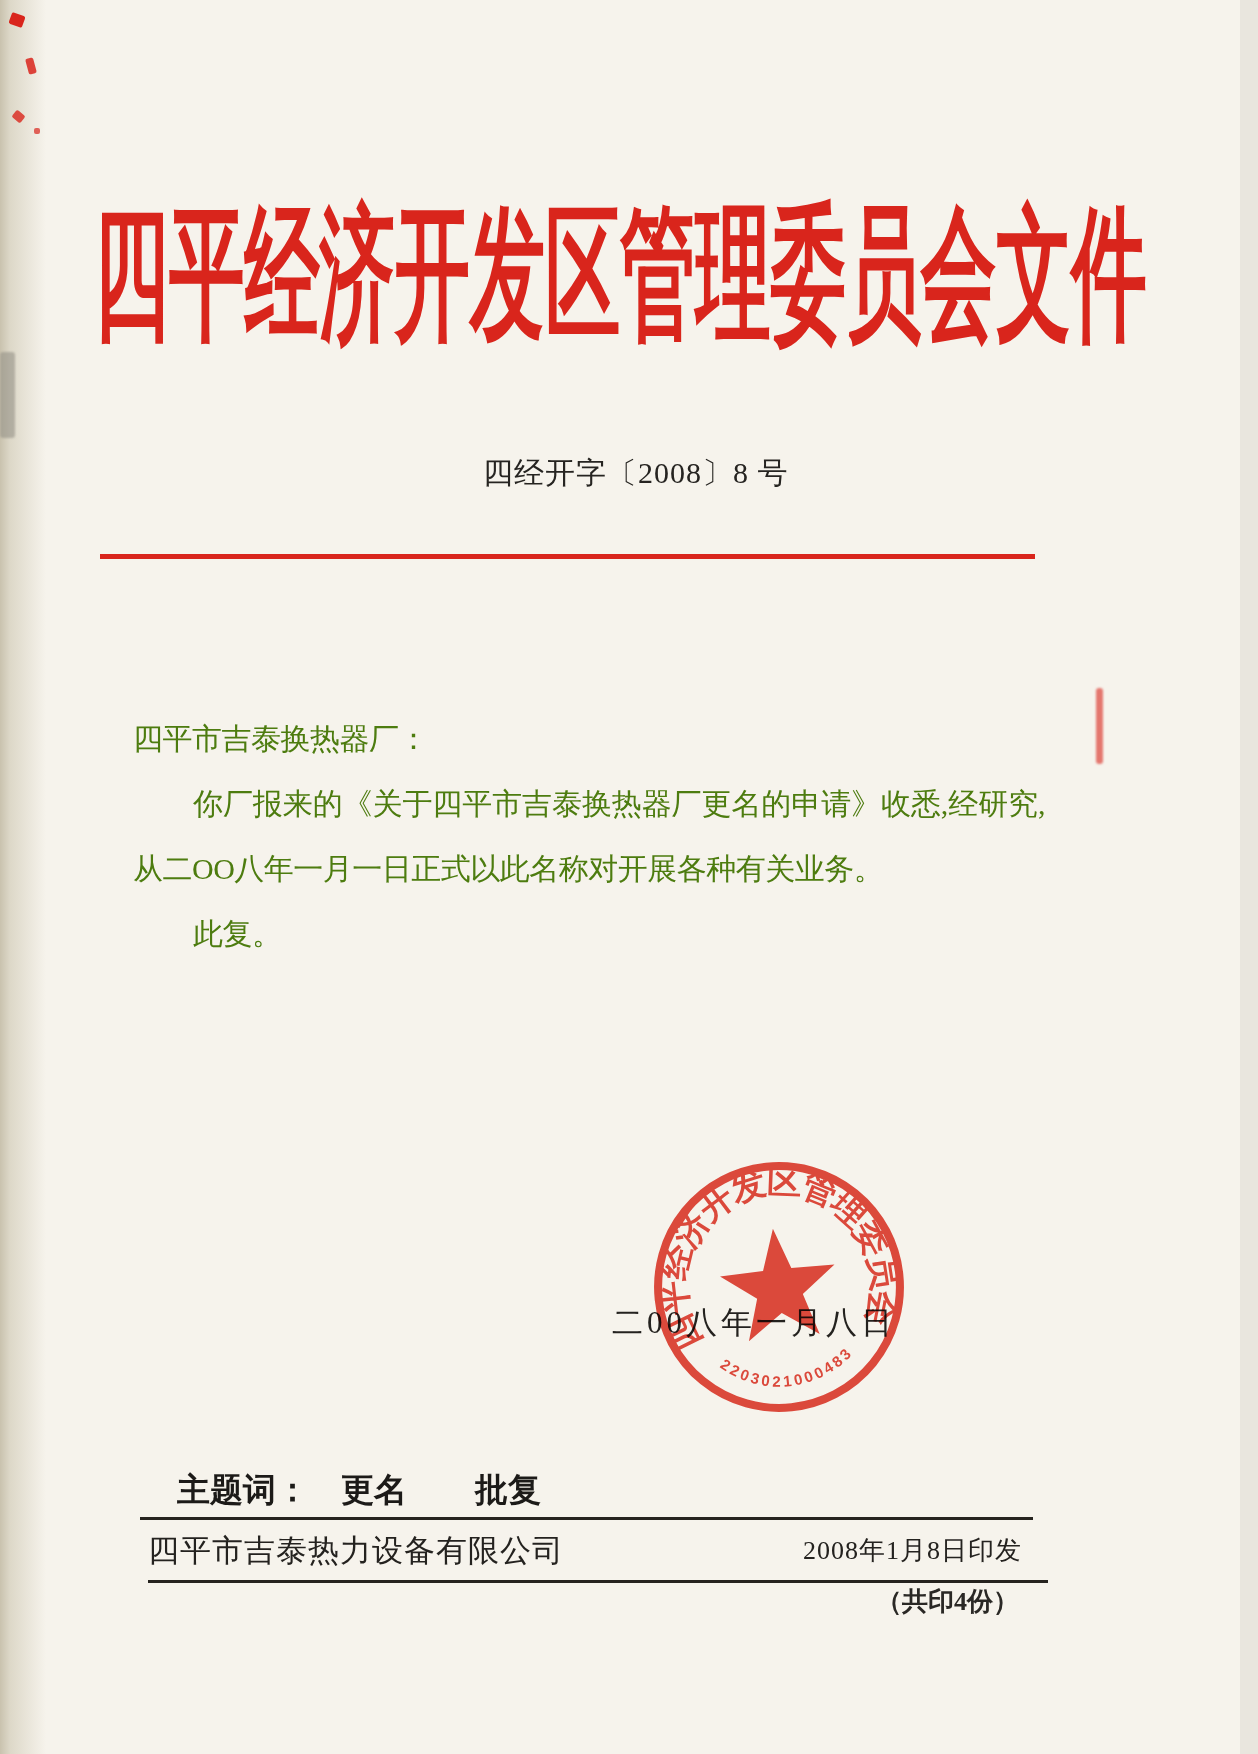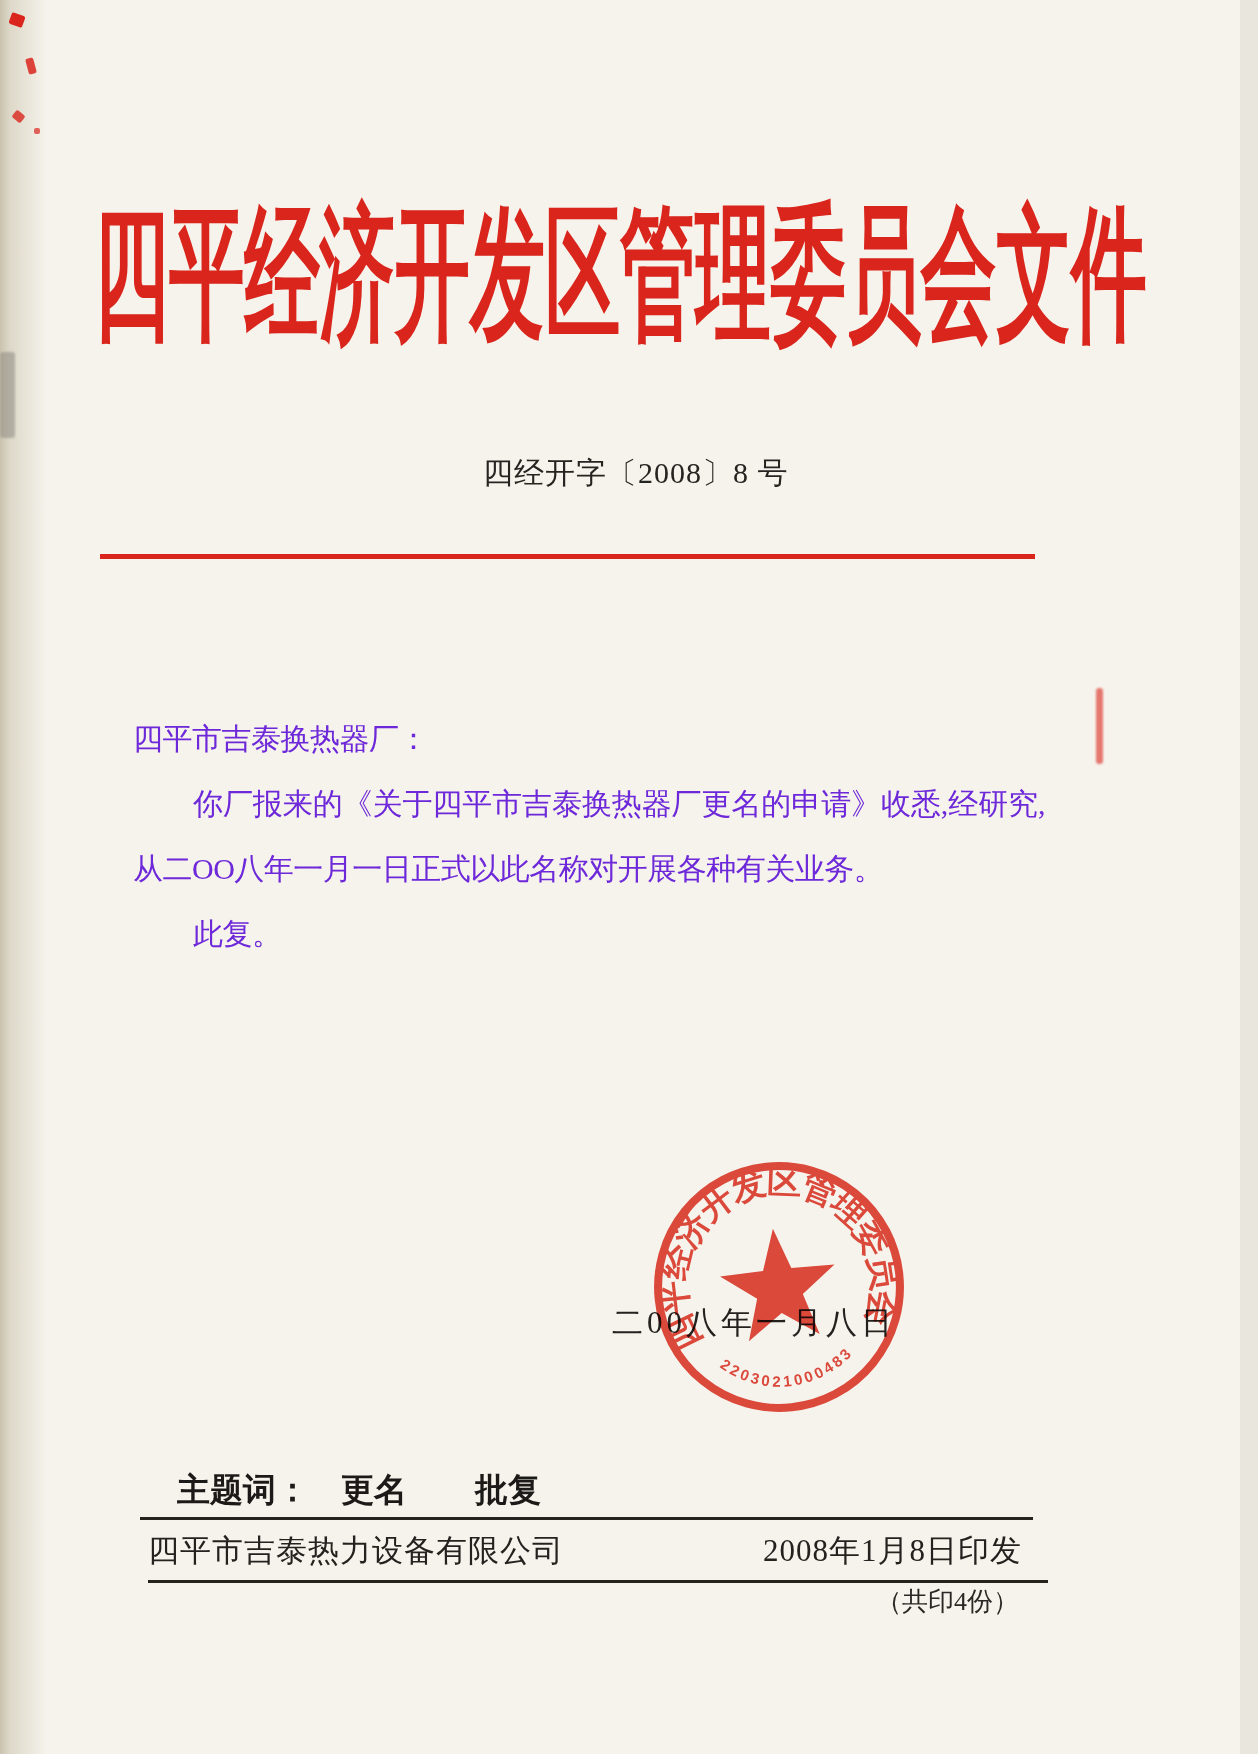--- a/index.html
+++ b/index.html
@@ -57,21 +57,21 @@
   }
   .letter-title{
     position:absolute;left:330px;top:618px;
     font-family:"Liberation Sans","DejaVu Sans",sans-serif;
     font-weight:bold;font-size:39px;line-height:46px;letter-spacing:-1px;
     color:#211f1d;white-space:nowrap;
   }
   
   .body-block{
     position:absolute;left:133px;top:706px;width:912px;
-    font-size:30px;letter-spacing:-0.5px;color:#6d28d9;
+    font-size:30px;letter-spacing:-0.5px;color:#4d7c0f;
   }
   .body-block .line{height:65px;line-height:65px;white-space:nowrap;}
   .body-block .indent{padding-left:60px;}
   .body-block .just{
     white-space:normal;text-align:justify;text-align-last:justify;
     -moz-text-align-last:justify;
   }
   .date-line{
     position:absolute;left:612px;top:1300px;
     font-size:31px;line-height:46px;letter-spacing:4px;color:#24221f;
@@ -95,25 +95,25 @@
   .kw-row .t2{margin-left:68px;}
   .rule{position:absolute;background:#26231f;height:3px;}
   .rule.r1{left:140px;top:1517px;width:893px;}
   .rule.r2{left:148px;top:1580px;width:900px;}
   .office{
     position:absolute;left:148px;top:1531px;
     font-size:31px;line-height:40px;letter-spacing:1px;color:#24221f;white-space:nowrap;
   }
   .print-date{
     position:absolute;right:218px;top:1531px;
-    font-size:31px;line-height:40px;letter-spacing:1px;color:#24221f;white-space:nowrap;
+    font-size:26px;line-height:40px;letter-spacing:1px;color:#24221f;white-space:nowrap;
   }
   .copies{
     position:absolute;left:876px;top:1586px;
-    font-size:26px;line-height:32px;color:#2a2825;white-space:nowrap;
+    font-size:26px;line-height:32px;color:#2a2825;white-space:nowrap;font-weight:bold;
   }
 </style>
 </head>
 <body>
 
 <div class="page">
 
   <div class="edge-left"></div>
   <div class="edge-smudge"></div>
   <div class="speck s1"></div>

